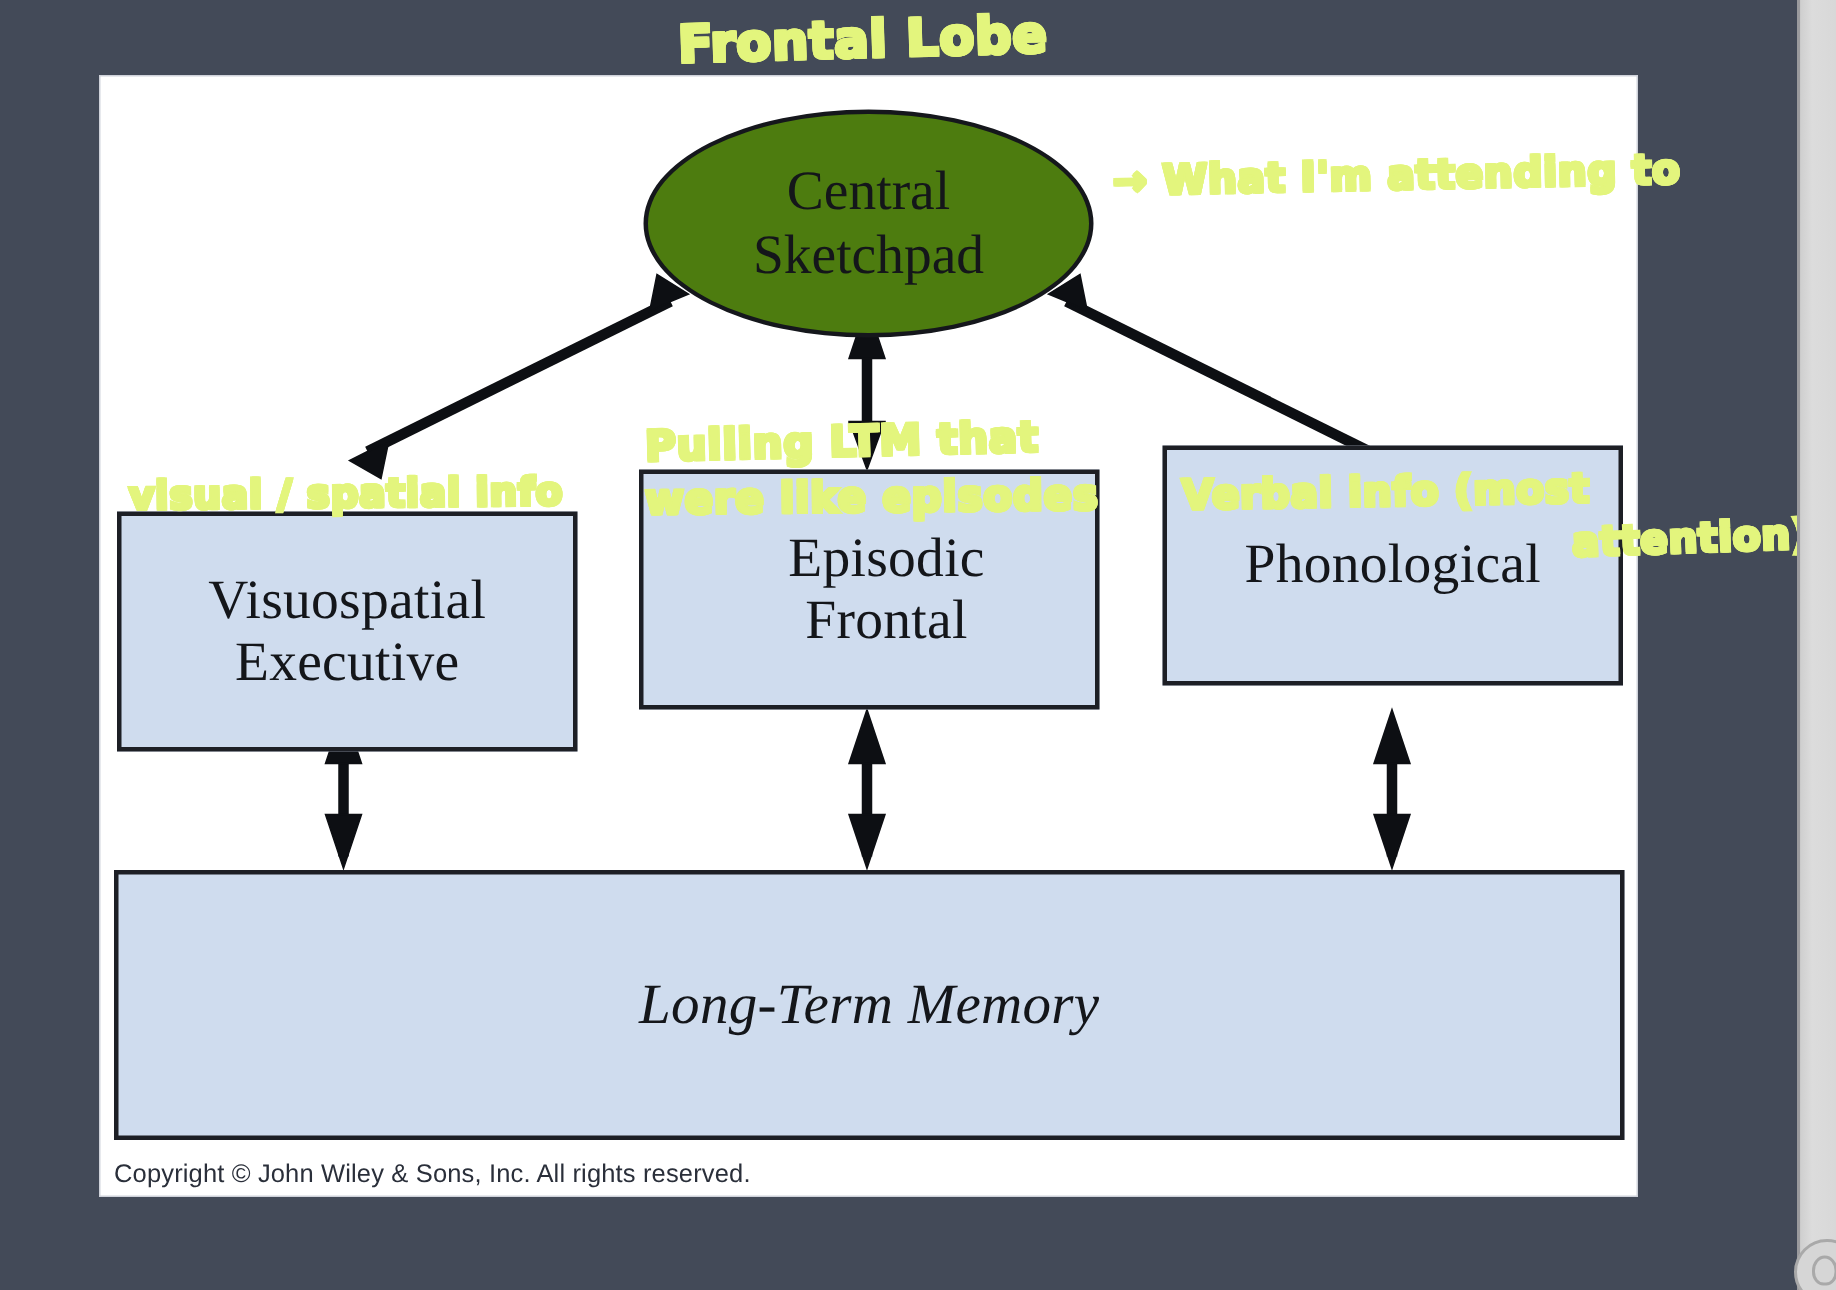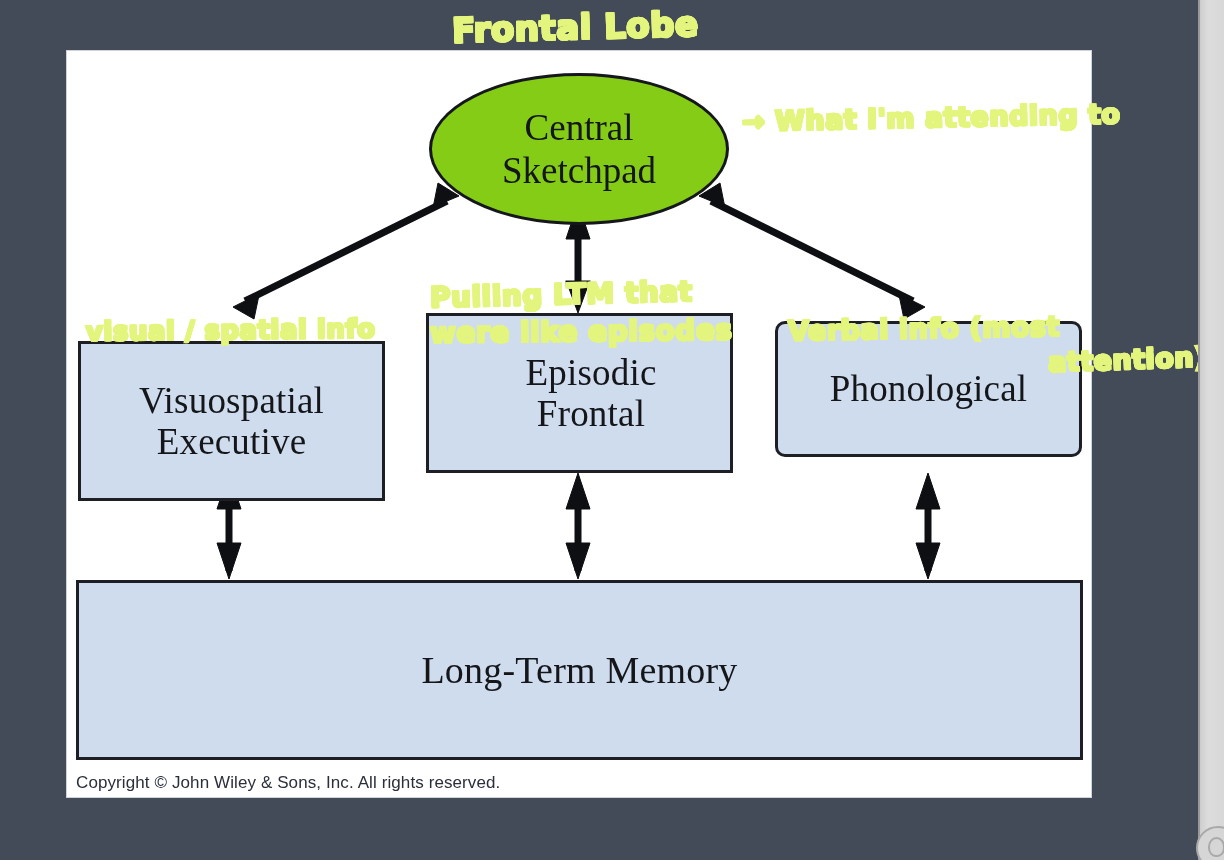--- a/index.html
+++ b/index.html
@@ -88,21 +88,21 @@
     line-height: 1.12;
     letter-spacing: 0.2px;
   }
 
   #node-central-executive {
     position: absolute;
     left: 362px;
     top: 22px;
     width: 300px;
     height: 152px;
-    background: #84cc16;
+    background: #4d7c0f;
     border: 3px solid #15171c;
     border-radius: 50%;
     box-sizing: border-box;
     display: flex;
     align-items: center;
     justify-content: center;
     text-align: center;
     color: #14161a;
     font-family: "Liberation Serif", "DejaVu Serif", serif;
     font-size: 37px;
@@ -120,32 +120,32 @@
   #node-episodic-buffer {
     left: 359px;
     top: 262px;
     width: 307px;
     height: 160px;
     font-size: 37px;
     padding-left: 23px;
   }
   #node-phonological-loop {
     left: 708px;
-    top: 270px;
+    top: 246px;
     width: 307px;
-    height: 136px;
+    height: 160px;
     font-size: 37px;
-    border-radius: 10px;
   }
   #node-long-term-memory {
     left: 9px;
     top: 529px;
     width: 1007px;
     height: 180px;
     font-size: 38px;
+    font-style: italic;
   }
 
   
   #arrow-layer {
     position: absolute;
     left: 0;
     top: 0;
     width: 1024px;
     height: 746px;
     pointer-events: none;

